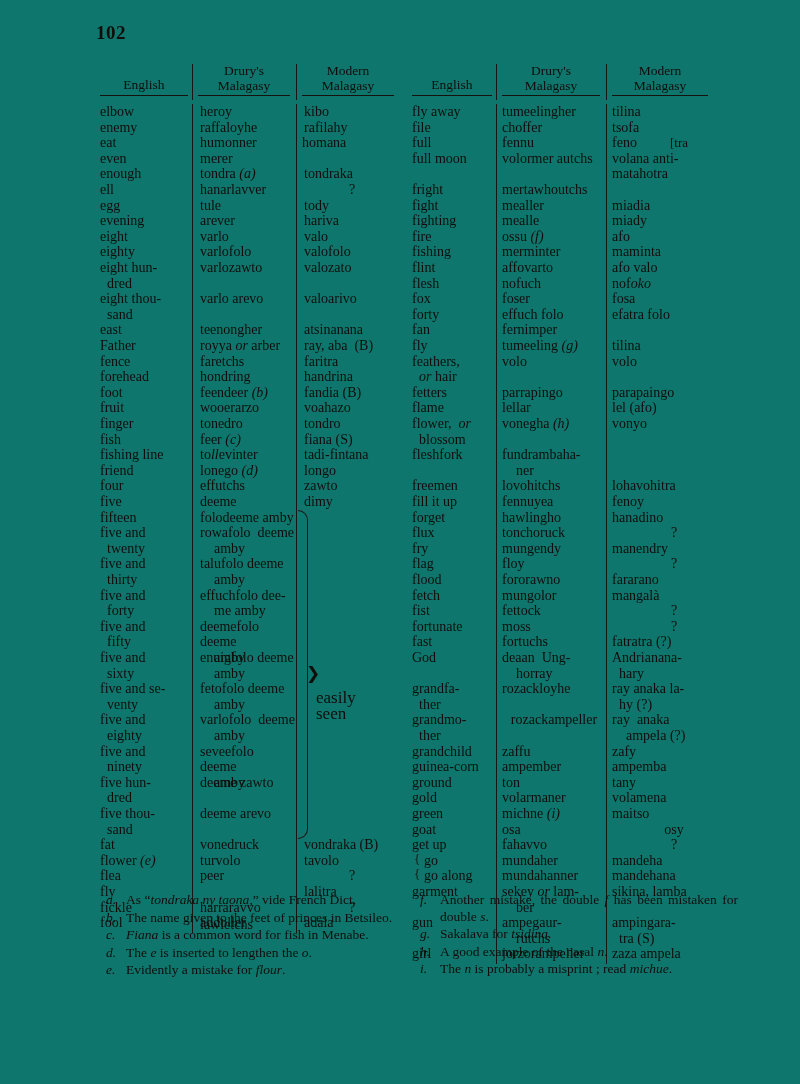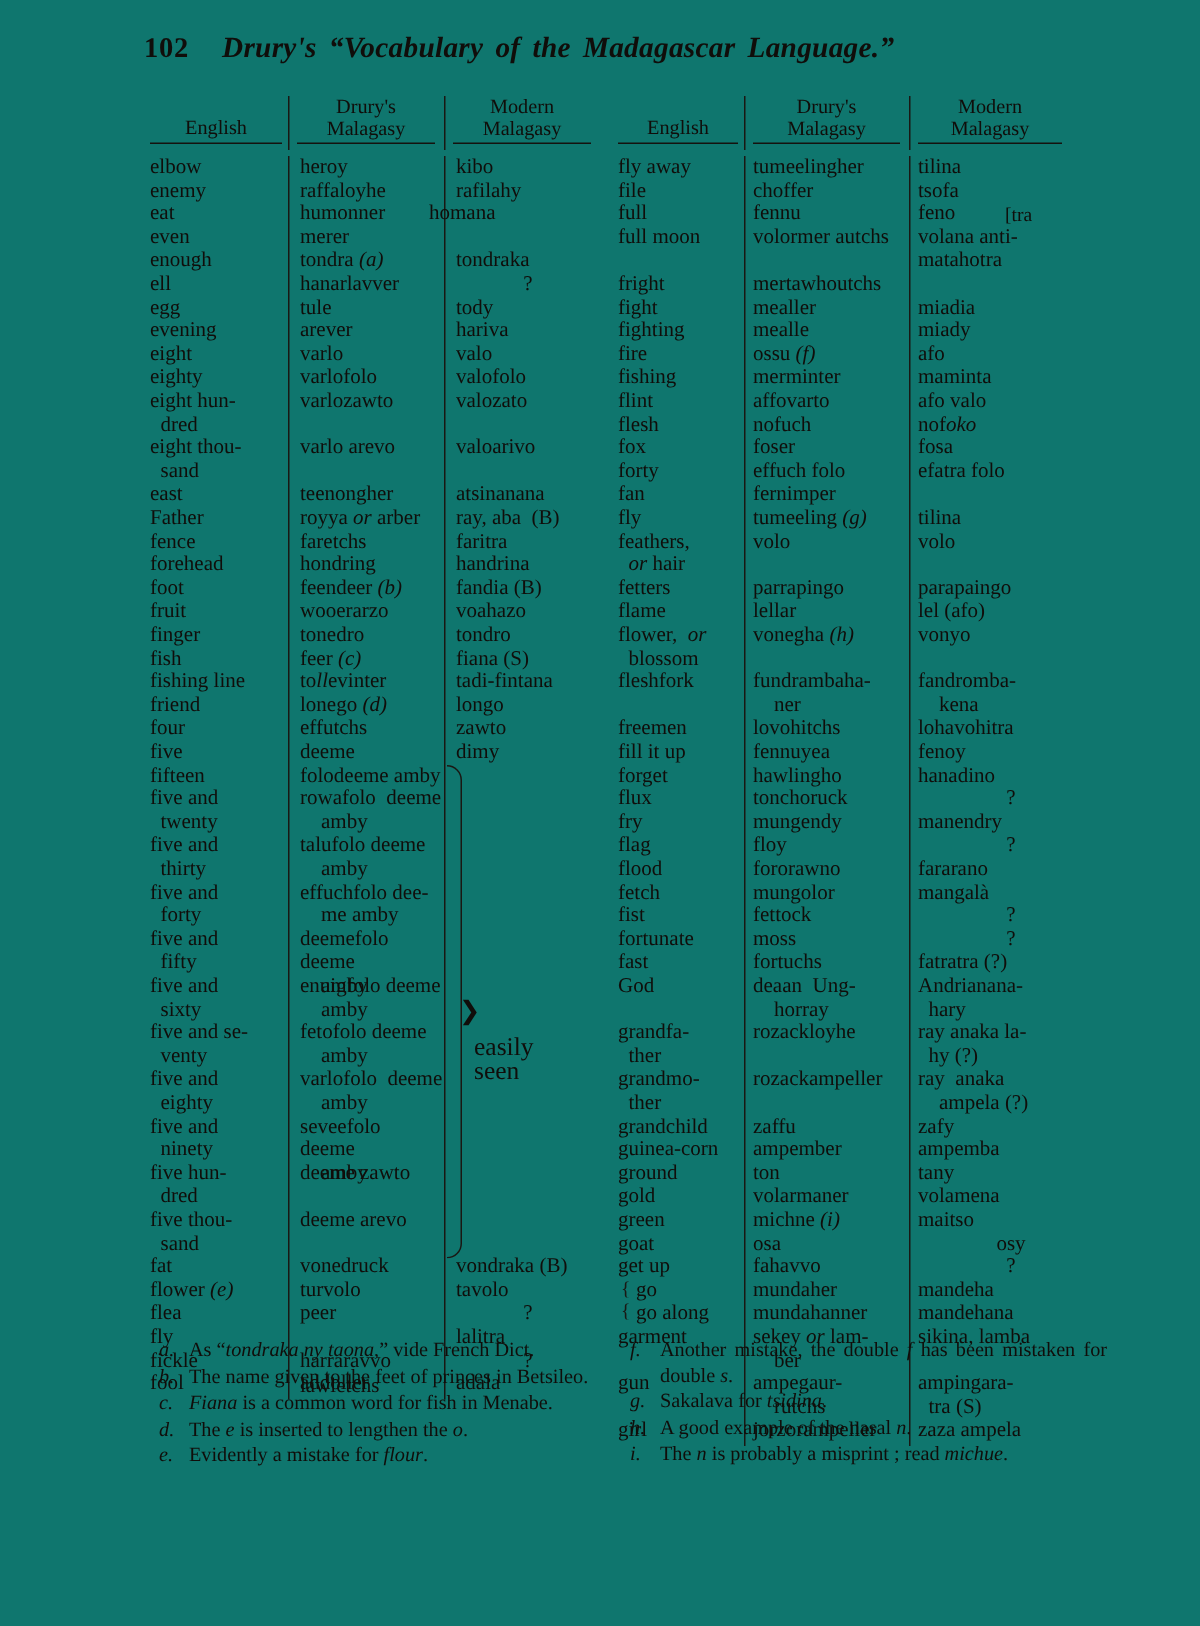--- a/index.html
+++ b/index.html
@@ -150,21 +150,20 @@
     font-style: italic;
   }
 </style>
 </head>
 <body>
 
 <div class="page">
 
   <div class="running-head">
     <span class="folio">102</span>
-    <span class="head-title">Drury's “Vocabulary of the Madagascar Language.”</span>
   </div>
 
   <div class="table-block" id="left-table">
     <div class="thead">
       <div class="hdr-vrule" style="left:92px"></div>
       <div class="hdr-vrule" style="left:196px"></div>
       <div class="th single" style="left:0px; width:88px">
         <div>English</div>
         <div class="rule"></div>
       </div>
@@ -185,21 +184,21 @@
     <div class="cell" style="left: 0px; width: 92px; top: 0px;">elbow</div>
         <div class="cell" style="left: 100px; width: 96px; top: 0px;">heroy</div>
         <div class="cell" style="left: 204px; width: 96px; top: 0px;">kibo</div>
         <div class="row"></div>
         <div class="cell" style="left: 0px; width: 92px; top: 15.6px;">enemy</div>
         <div class="cell" style="left: 100px; width: 96px; top: 15.6px;">raffaloyhe</div>
         <div class="cell" style="left: 204px; width: 96px; top: 15.6px;">rafilahy</div>
         <div class="row"></div>
         <div class="cell" style="left: 0px; width: 92px; top: 31.2px;">eat</div>
         <div class="cell" style="left: 100px; width: 96px; top: 31.2px;">humonner</div>
-        <div class="cell" style="left: 186px; width: 96px; top: 31.2px;">homana</div>
+        <div class="cell" style="left: 202px; width: 96px; top: 31.2px;">homana</div>
         <div class="row"></div>
         <div class="cell" style="left: 0px; width: 92px; top: 46.8px;">even</div>
         <div class="cell" style="left: 100px; width: 96px; top: 46.8px;">merer</div>
         <div class="cell center" style="left: 204px; width: 96px; top: 46.8px;"></div>
         <div class="row"></div>
         <div class="cell" style="left: 0px; width: 92px; top: 62.4px;">enough</div>
         <div class="cell" style="left: 100px; width: 96px; top: 62.4px;">tondra <i class="it">(a)</i></div>
         <div class="cell" style="left: 204px; width: 96px; top: 62.4px;">tondraka</div>
         <div class="row"></div>
         <div class="cell" style="left: 0px; width: 92px; top: 78px;">ell</div>
@@ -448,21 +447,20 @@
         <div class="cell" style="left: 0px; width: 84px; top: 296.4px;">flame</div>
         <div class="cell" style="left: 90px; width: 104px; top: 296.4px;">lellar</div>
         <div class="cell" style="left: 200px; width: 124px; top: 296.4px;">lel (afo)</div>
         <div class="row"></div>
         <div class="cell" style="left: 0px; width: 84px; top: 312px;">flower,  <i class="it">or</i><br><span>&nbsp;&nbsp;</span>blossom</div>
         <div class="cell" style="left: 90px; width: 104px; top: 312px;">vonegha <i class="it">(h)</i></div>
         <div class="cell" style="left: 200px; width: 124px; top: 312px;">vonyo</div>
         <div class="row"></div>
         <div class="cell" style="left: 0px; width: 84px; top: 343.2px;">fleshfork</div>
         <div class="cell" style="left: 90px; width: 104px; top: 343.2px;">fundrambaha-<br><span>&nbsp;&nbsp;&nbsp;&nbsp;</span>ner</div>
-        <div class="cell" style="left: 200px; width: 124px; top: 343.2px;">fandromba-<br><span>&nbsp;&nbsp;&nbsp;&nbsp;</span>kena</div>
         <div class="row"></div>
         <div class="cell" style="left: 0px; width: 84px; top: 374.4px;">freemen</div>
         <div class="cell" style="left: 90px; width: 104px; top: 374.4px;">lovohitchs</div>
         <div class="cell" style="left: 200px; width: 124px; top: 374.4px;">lohavohitra</div>
         <div class="row"></div>
         <div class="cell" style="left: 0px; width: 84px; top: 390px;">fill it up</div>
         <div class="cell" style="left: 90px; width: 104px; top: 390px;">fennuyea</div>
         <div class="cell" style="left: 200px; width: 124px; top: 390px;">fenoy</div>
         <div class="row"></div>
         <div class="cell" style="left: 0px; width: 84px; top: 405.6px;">forget</div>
@@ -503,21 +501,21 @@
         <div class="row"></div>
         <div class="cell" style="left: 0px; width: 84px; top: 546px;">God</div>
         <div class="cell" style="left: 90px; width: 104px; top: 546px;">deaan  Ung-<br><span>&nbsp;&nbsp;&nbsp;&nbsp;</span>horray</div>
         <div class="cell" style="left: 200px; width: 124px; top: 546px;">Andrianana-<br><span>&nbsp;&nbsp;</span>hary</div>
         <div class="row"></div>
         <div class="cell" style="left: 0px; width: 84px; top: 577.2px;">grandfa-<br><span>&nbsp;&nbsp;</span>ther</div>
         <div class="cell" style="left: 90px; width: 104px; top: 577.2px;">rozackloyhe</div>
         <div class="cell" style="left: 200px; width: 124px; top: 577.2px;">ray anaka la-<br><span>&nbsp;&nbsp;</span>hy (?)</div>
         <div class="row"></div>
         <div class="cell" style="left: 0px; width: 84px; top: 608.4px;">grandmo-<br><span>&nbsp;&nbsp;</span>ther</div>
-        <div class="cell" style="left: 90px; width: 104px; top: 608.4px;">rozackampeller</div>
+        <div class="cell" style="left: 90px; width: 104px; top: 608.4px; text-align: center;">rozackampeller</div>
         <div class="cell" style="left: 200px; width: 124px; top: 608.4px;">ray  anaka<br><span>&nbsp;&nbsp;&nbsp;&nbsp;</span>ampela (?)</div>
         <div class="row"></div>
         <div class="cell" style="left: 0px; width: 84px; top: 639.6px;">grandchild</div>
         <div class="cell" style="left: 90px; width: 104px; top: 639.6px;">zaffu</div>
         <div class="cell" style="left: 200px; width: 124px; top: 639.6px;">zafy</div>
         <div class="row"></div>
         <div class="cell" style="left: 0px; width: 84px; top: 655.2px;">guinea-corn</div>
         <div class="cell" style="left: 90px; width: 104px; top: 655.2px;">ampember</div>
         <div class="cell" style="left: 200px; width: 124px; top: 655.2px;">ampemba</div>
         <div class="row"></div>

